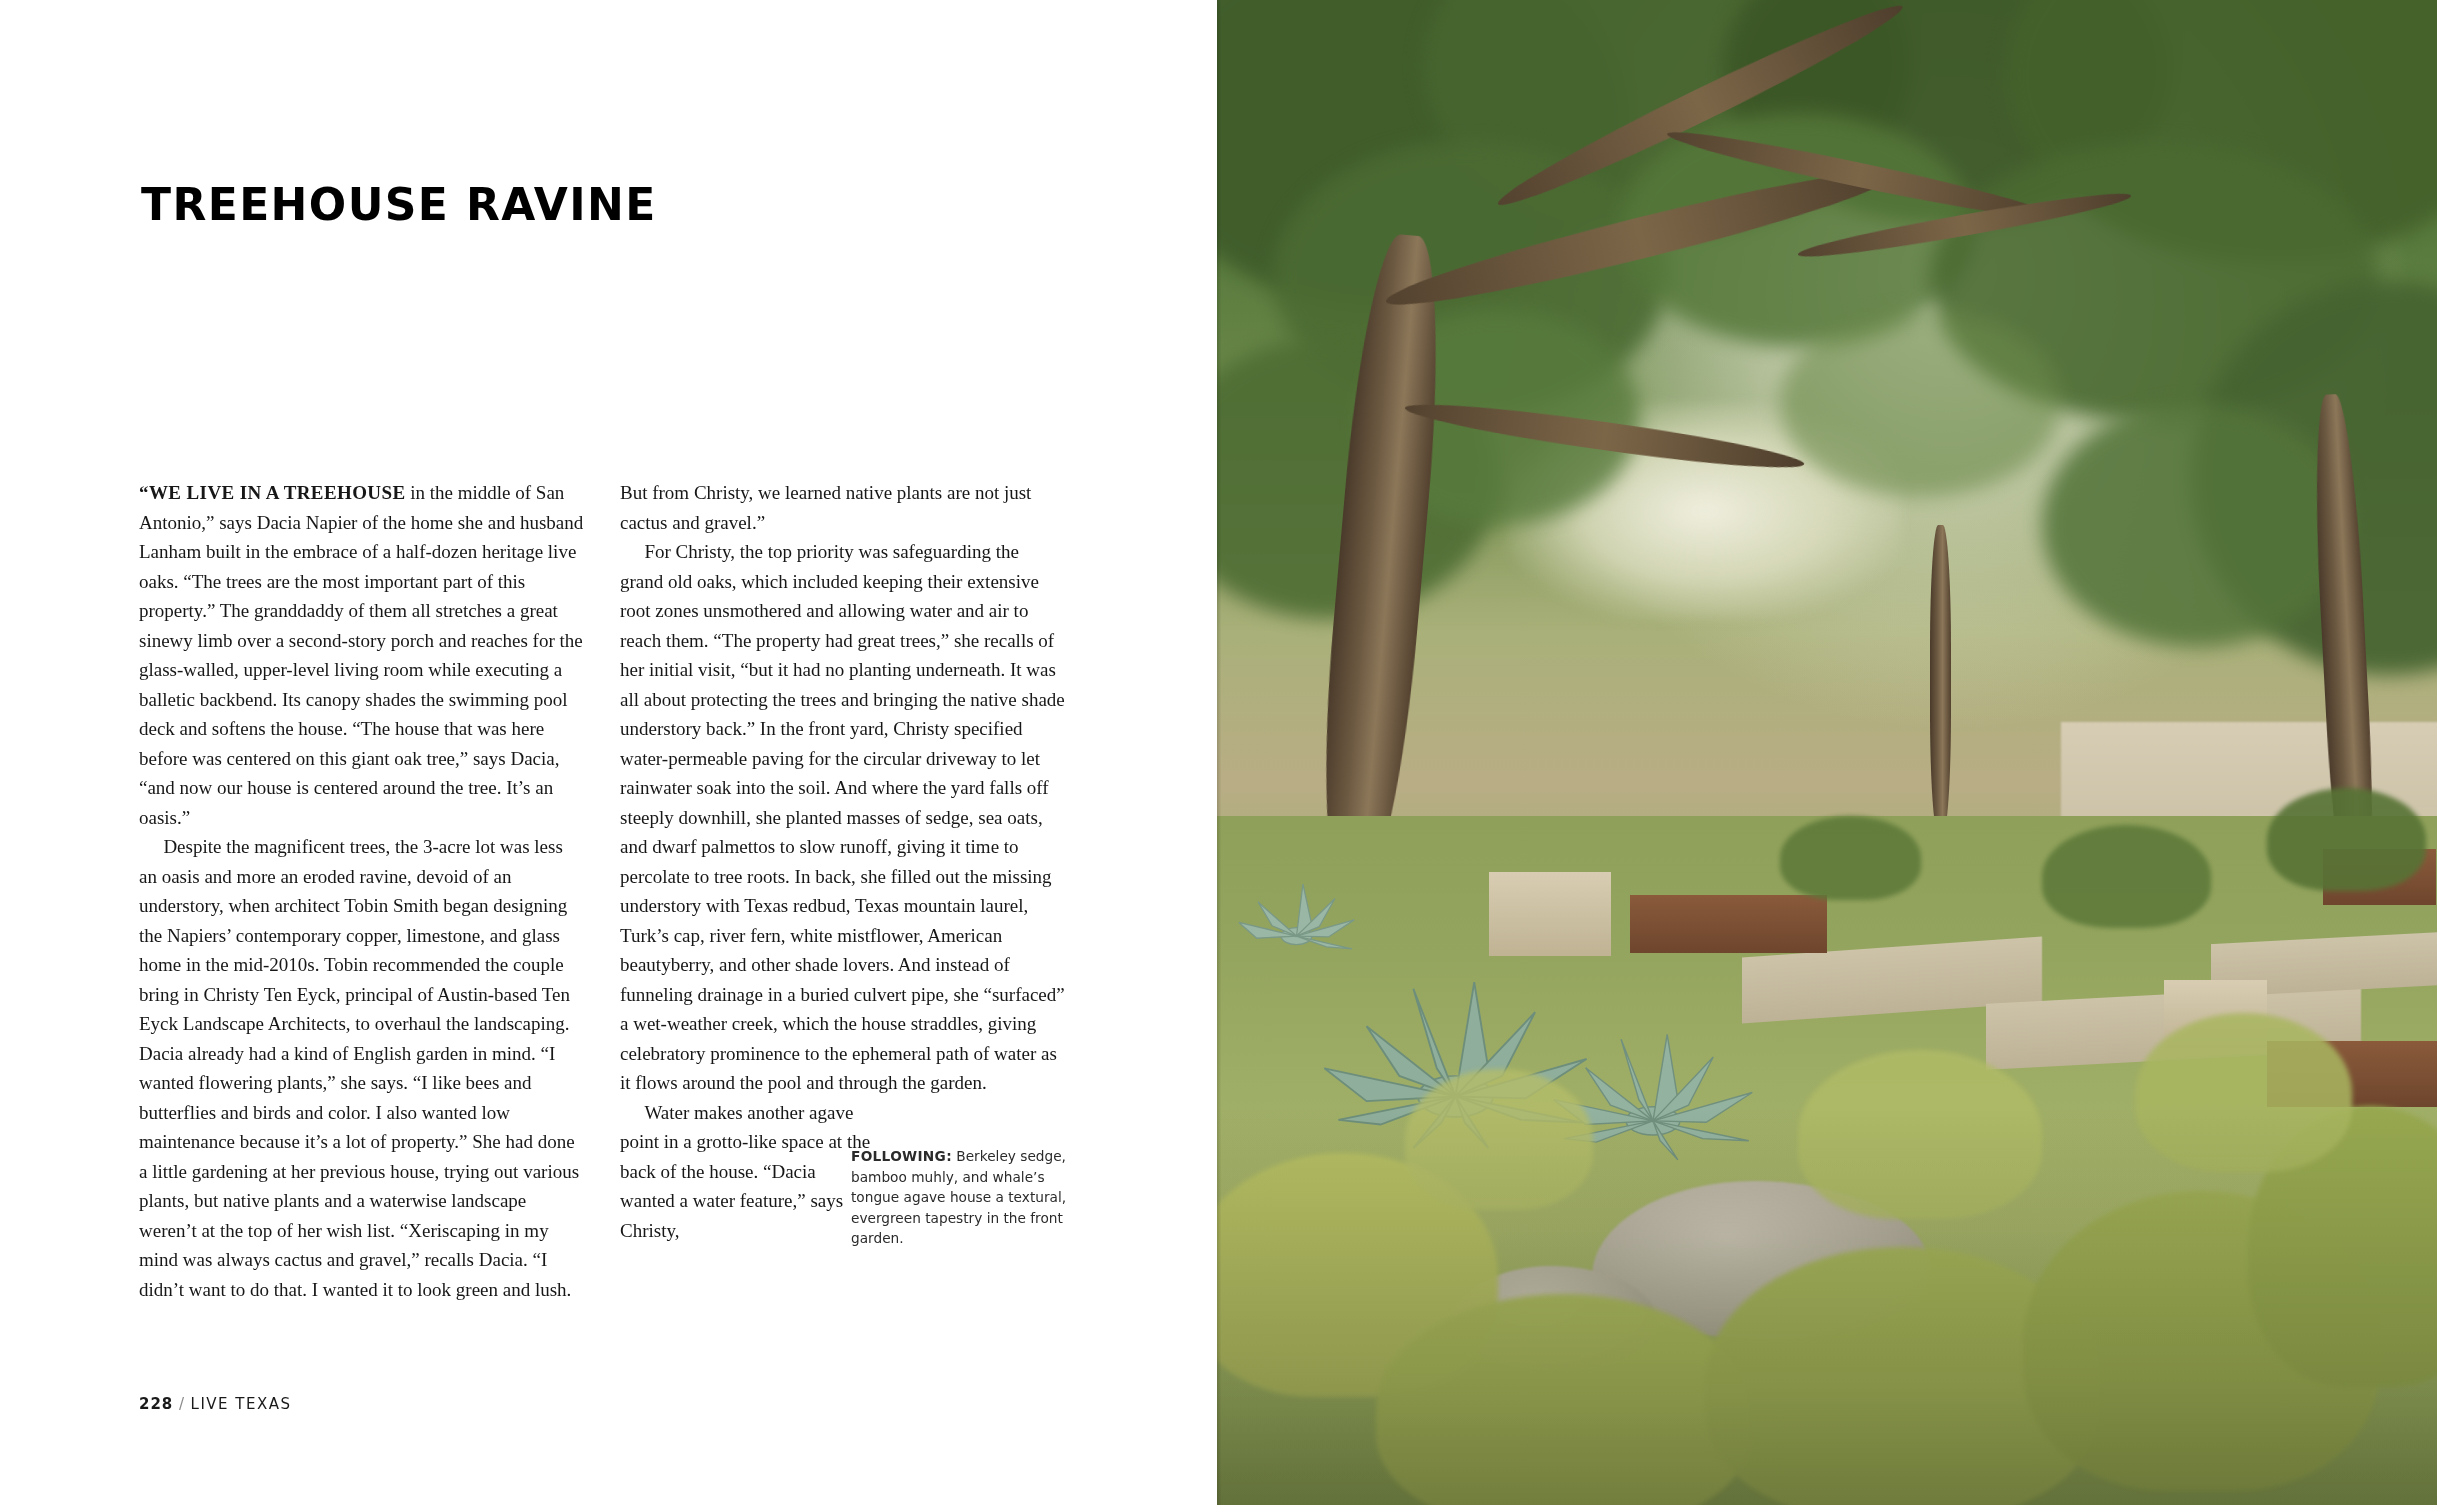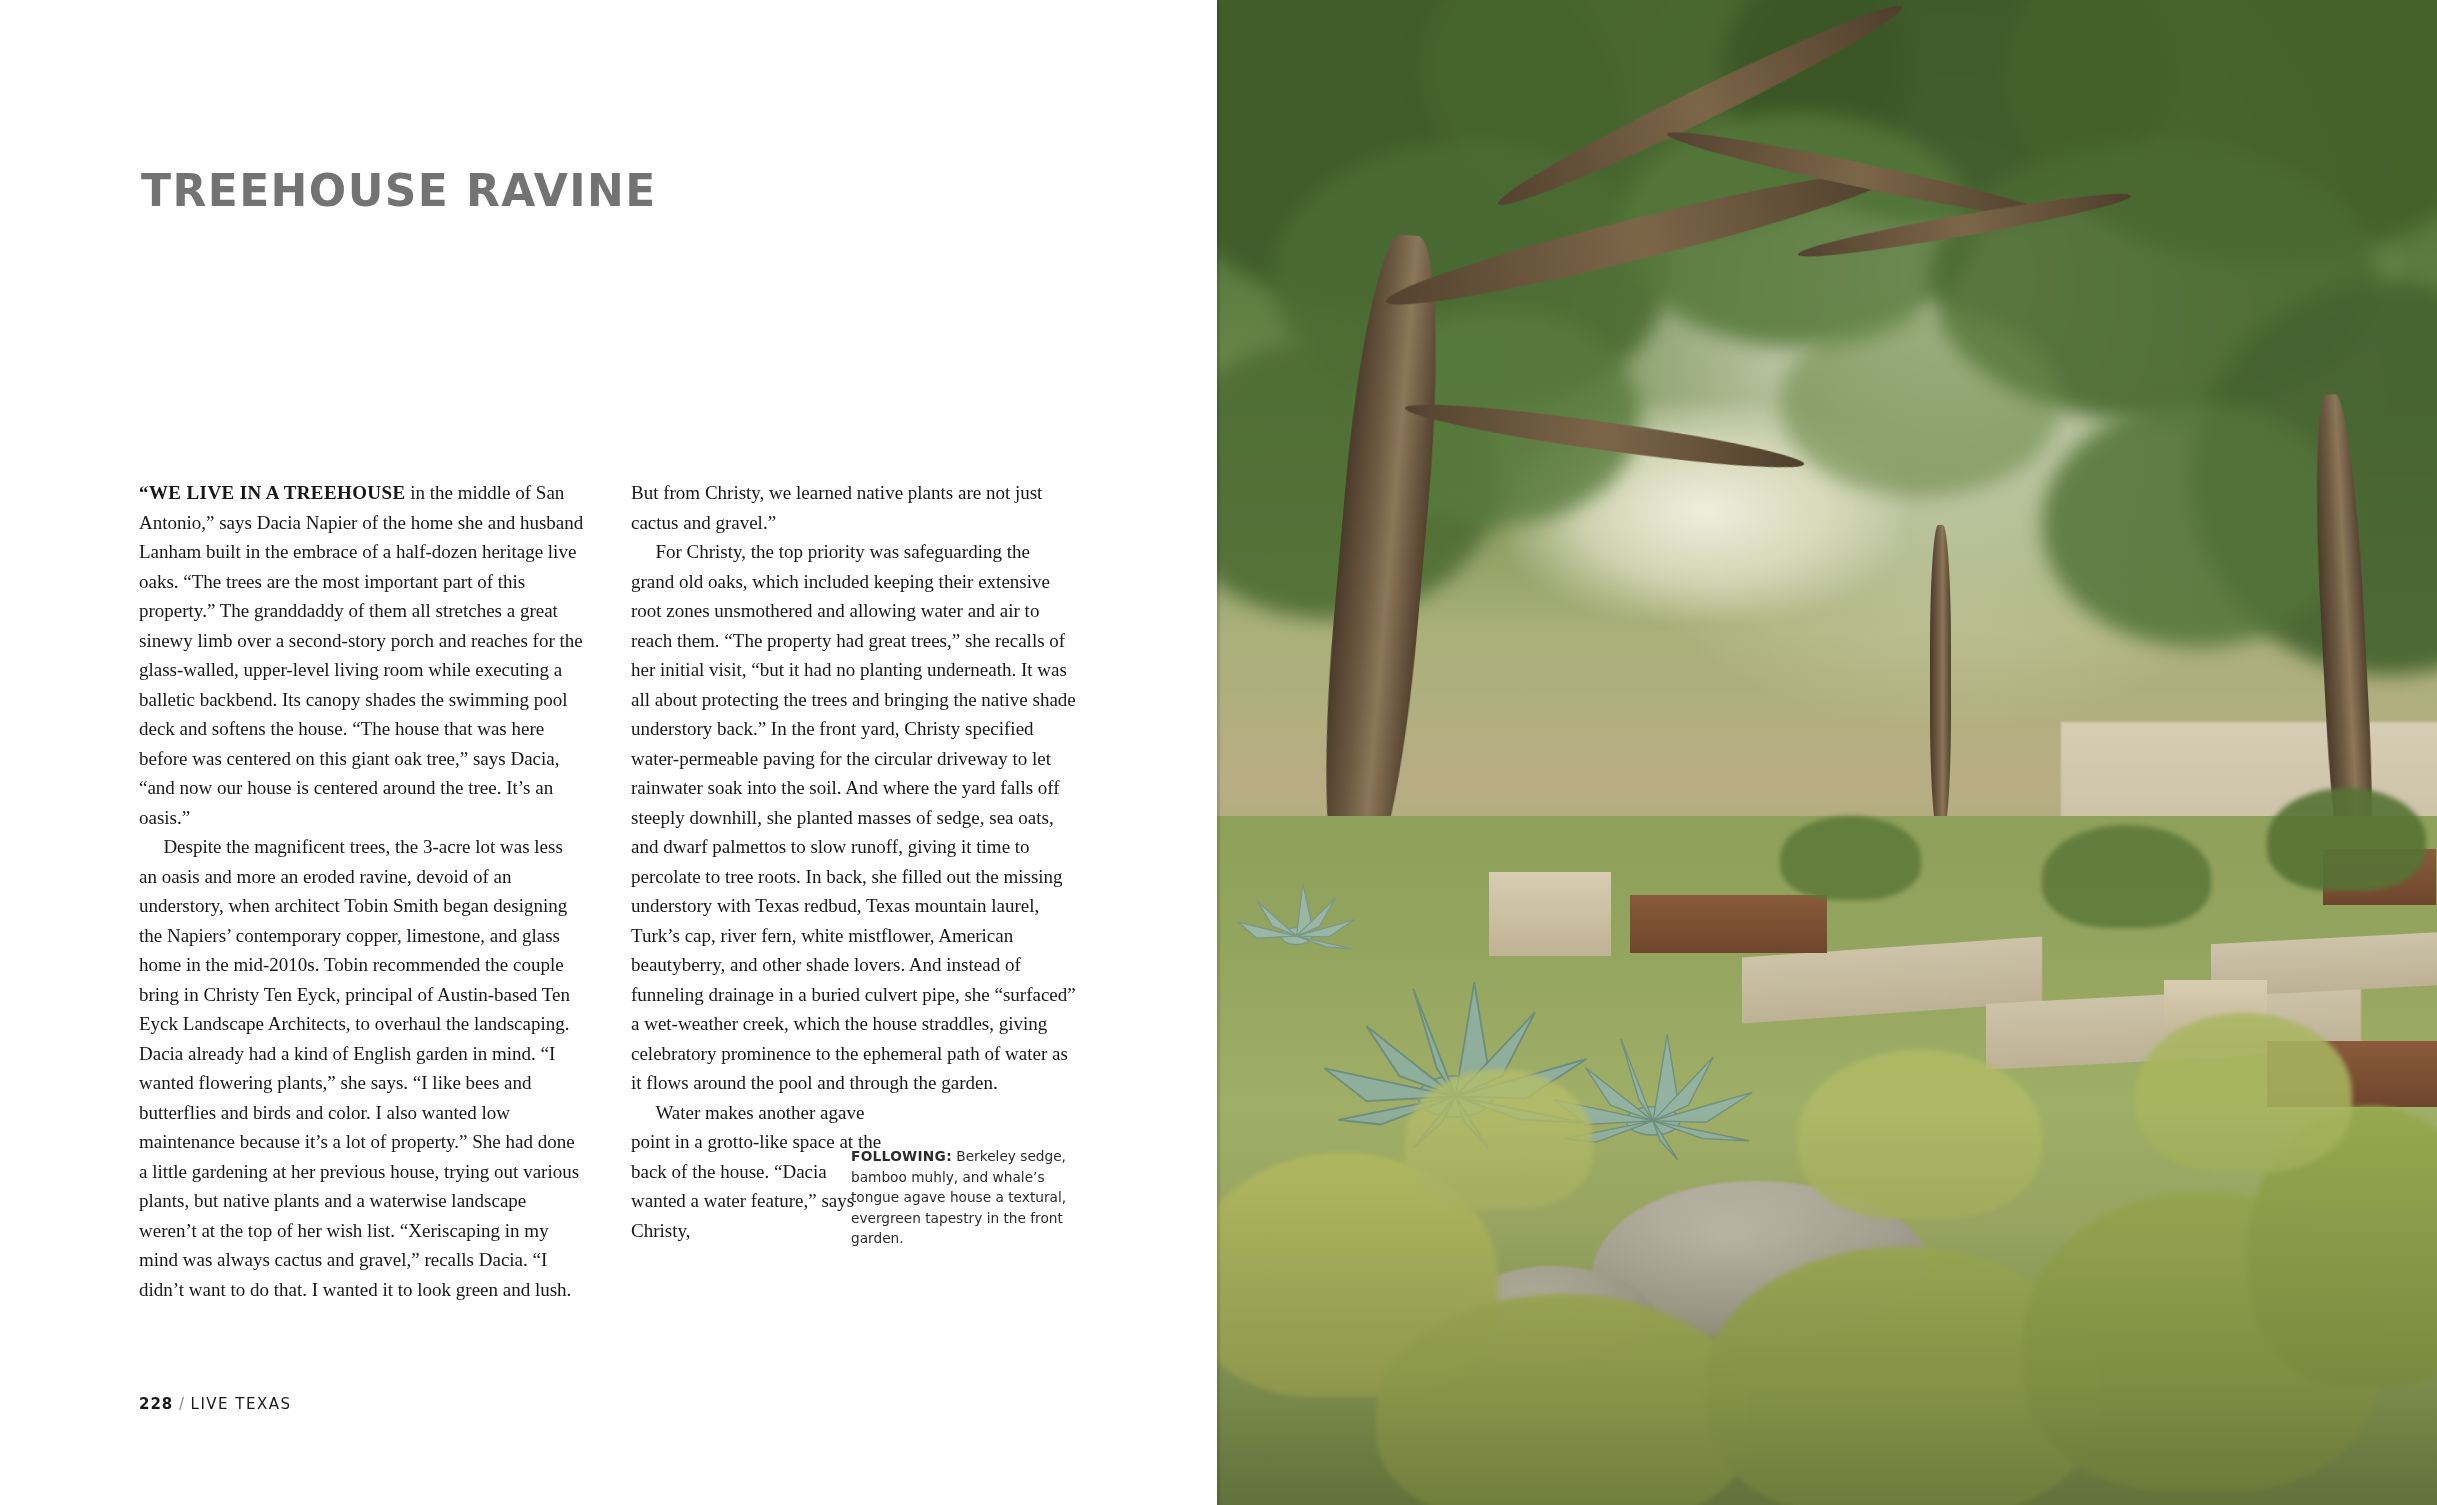--- a/index.html
+++ b/index.html
@@ -23,36 +23,36 @@
   .page-left {
     position: relative;
     width: 1217px;
     height: 1506px;
     background: #ffffff;
     box-sizing: border-box;
   }
   .chapter-title {
     position: absolute;
     left: 141px;
-    top: 136px;
+    top: 150px;
     font-family: "DejaVu Sans", sans-serif;
     font-weight: bold;
     font-size: 44px;
     letter-spacing: 1.4px;
-    color: #737373;
+    color: #000000;
     text-transform: uppercase;
     text-align: center;
   }
   .columns {
     position: absolute;
     left: 139px;
     top: 478px;
     width: 938px;
     display: flex;
-    gap: 47px;
+    gap: 36px;
   }
   .col {
     width: 445px;
   }
   .col p {
     margin: 0;
     font-size: 19px;
     line-height: 29.5px;
     color: #171717;
     text-align: left;

